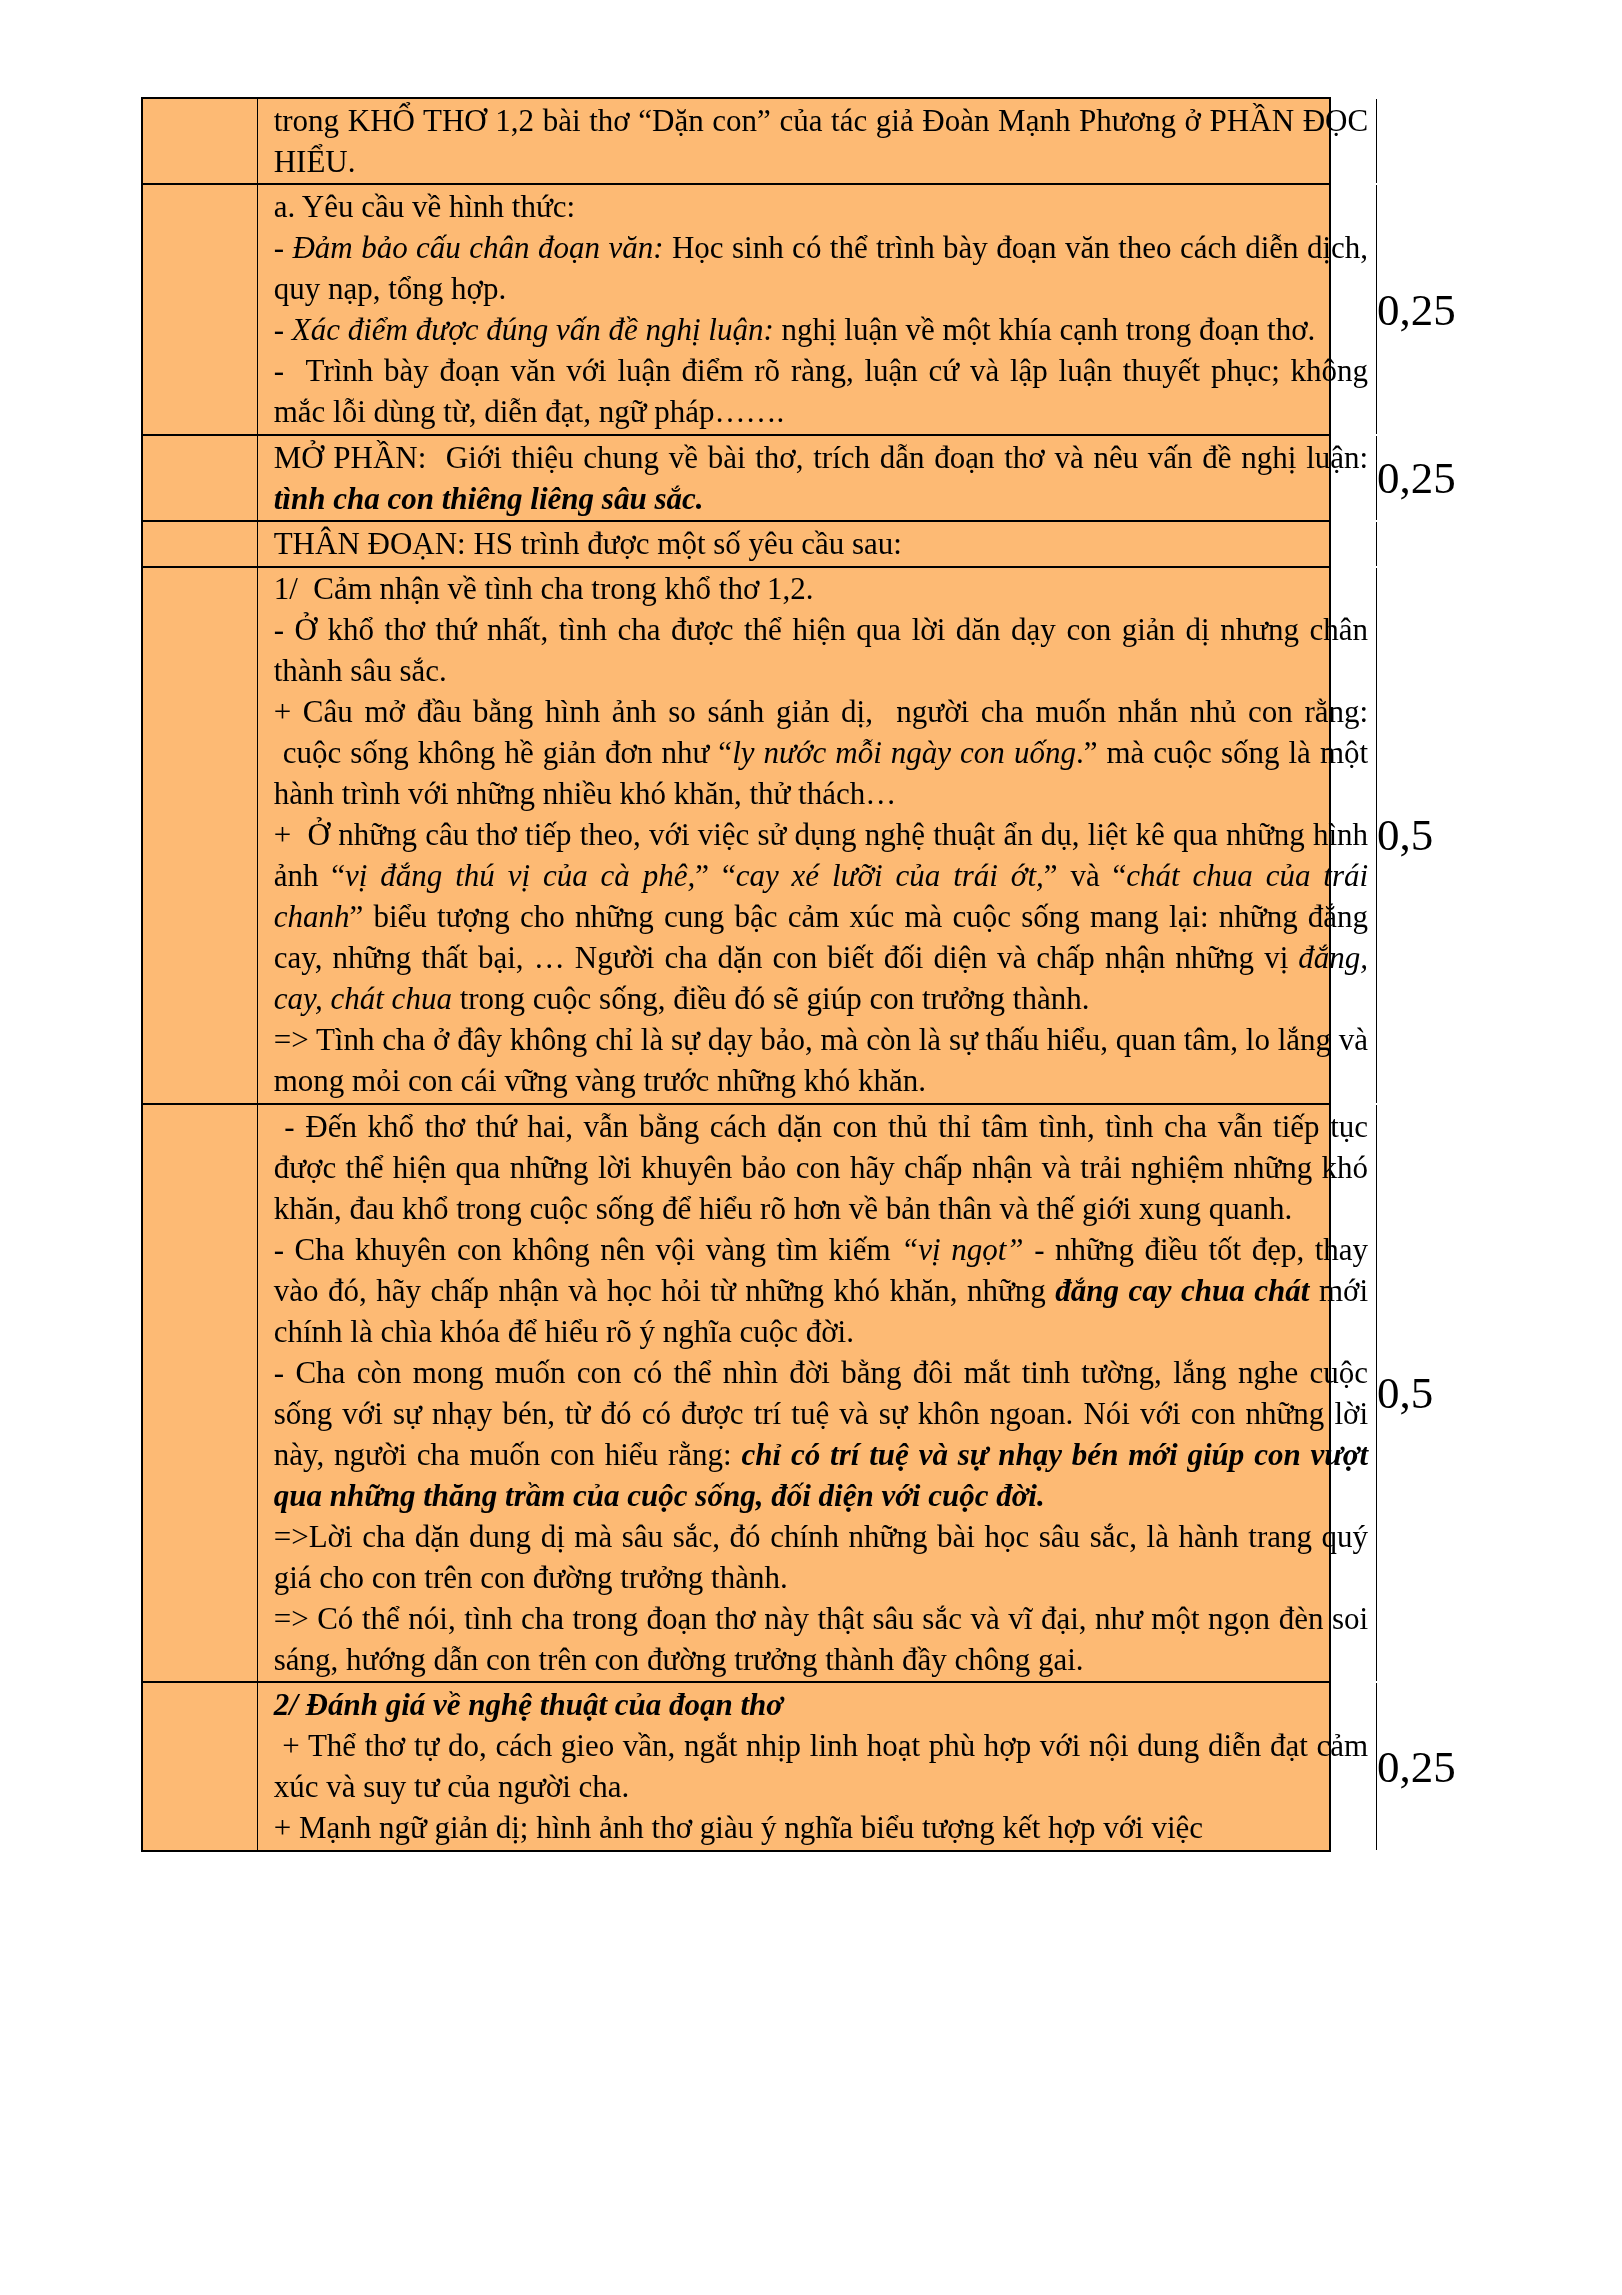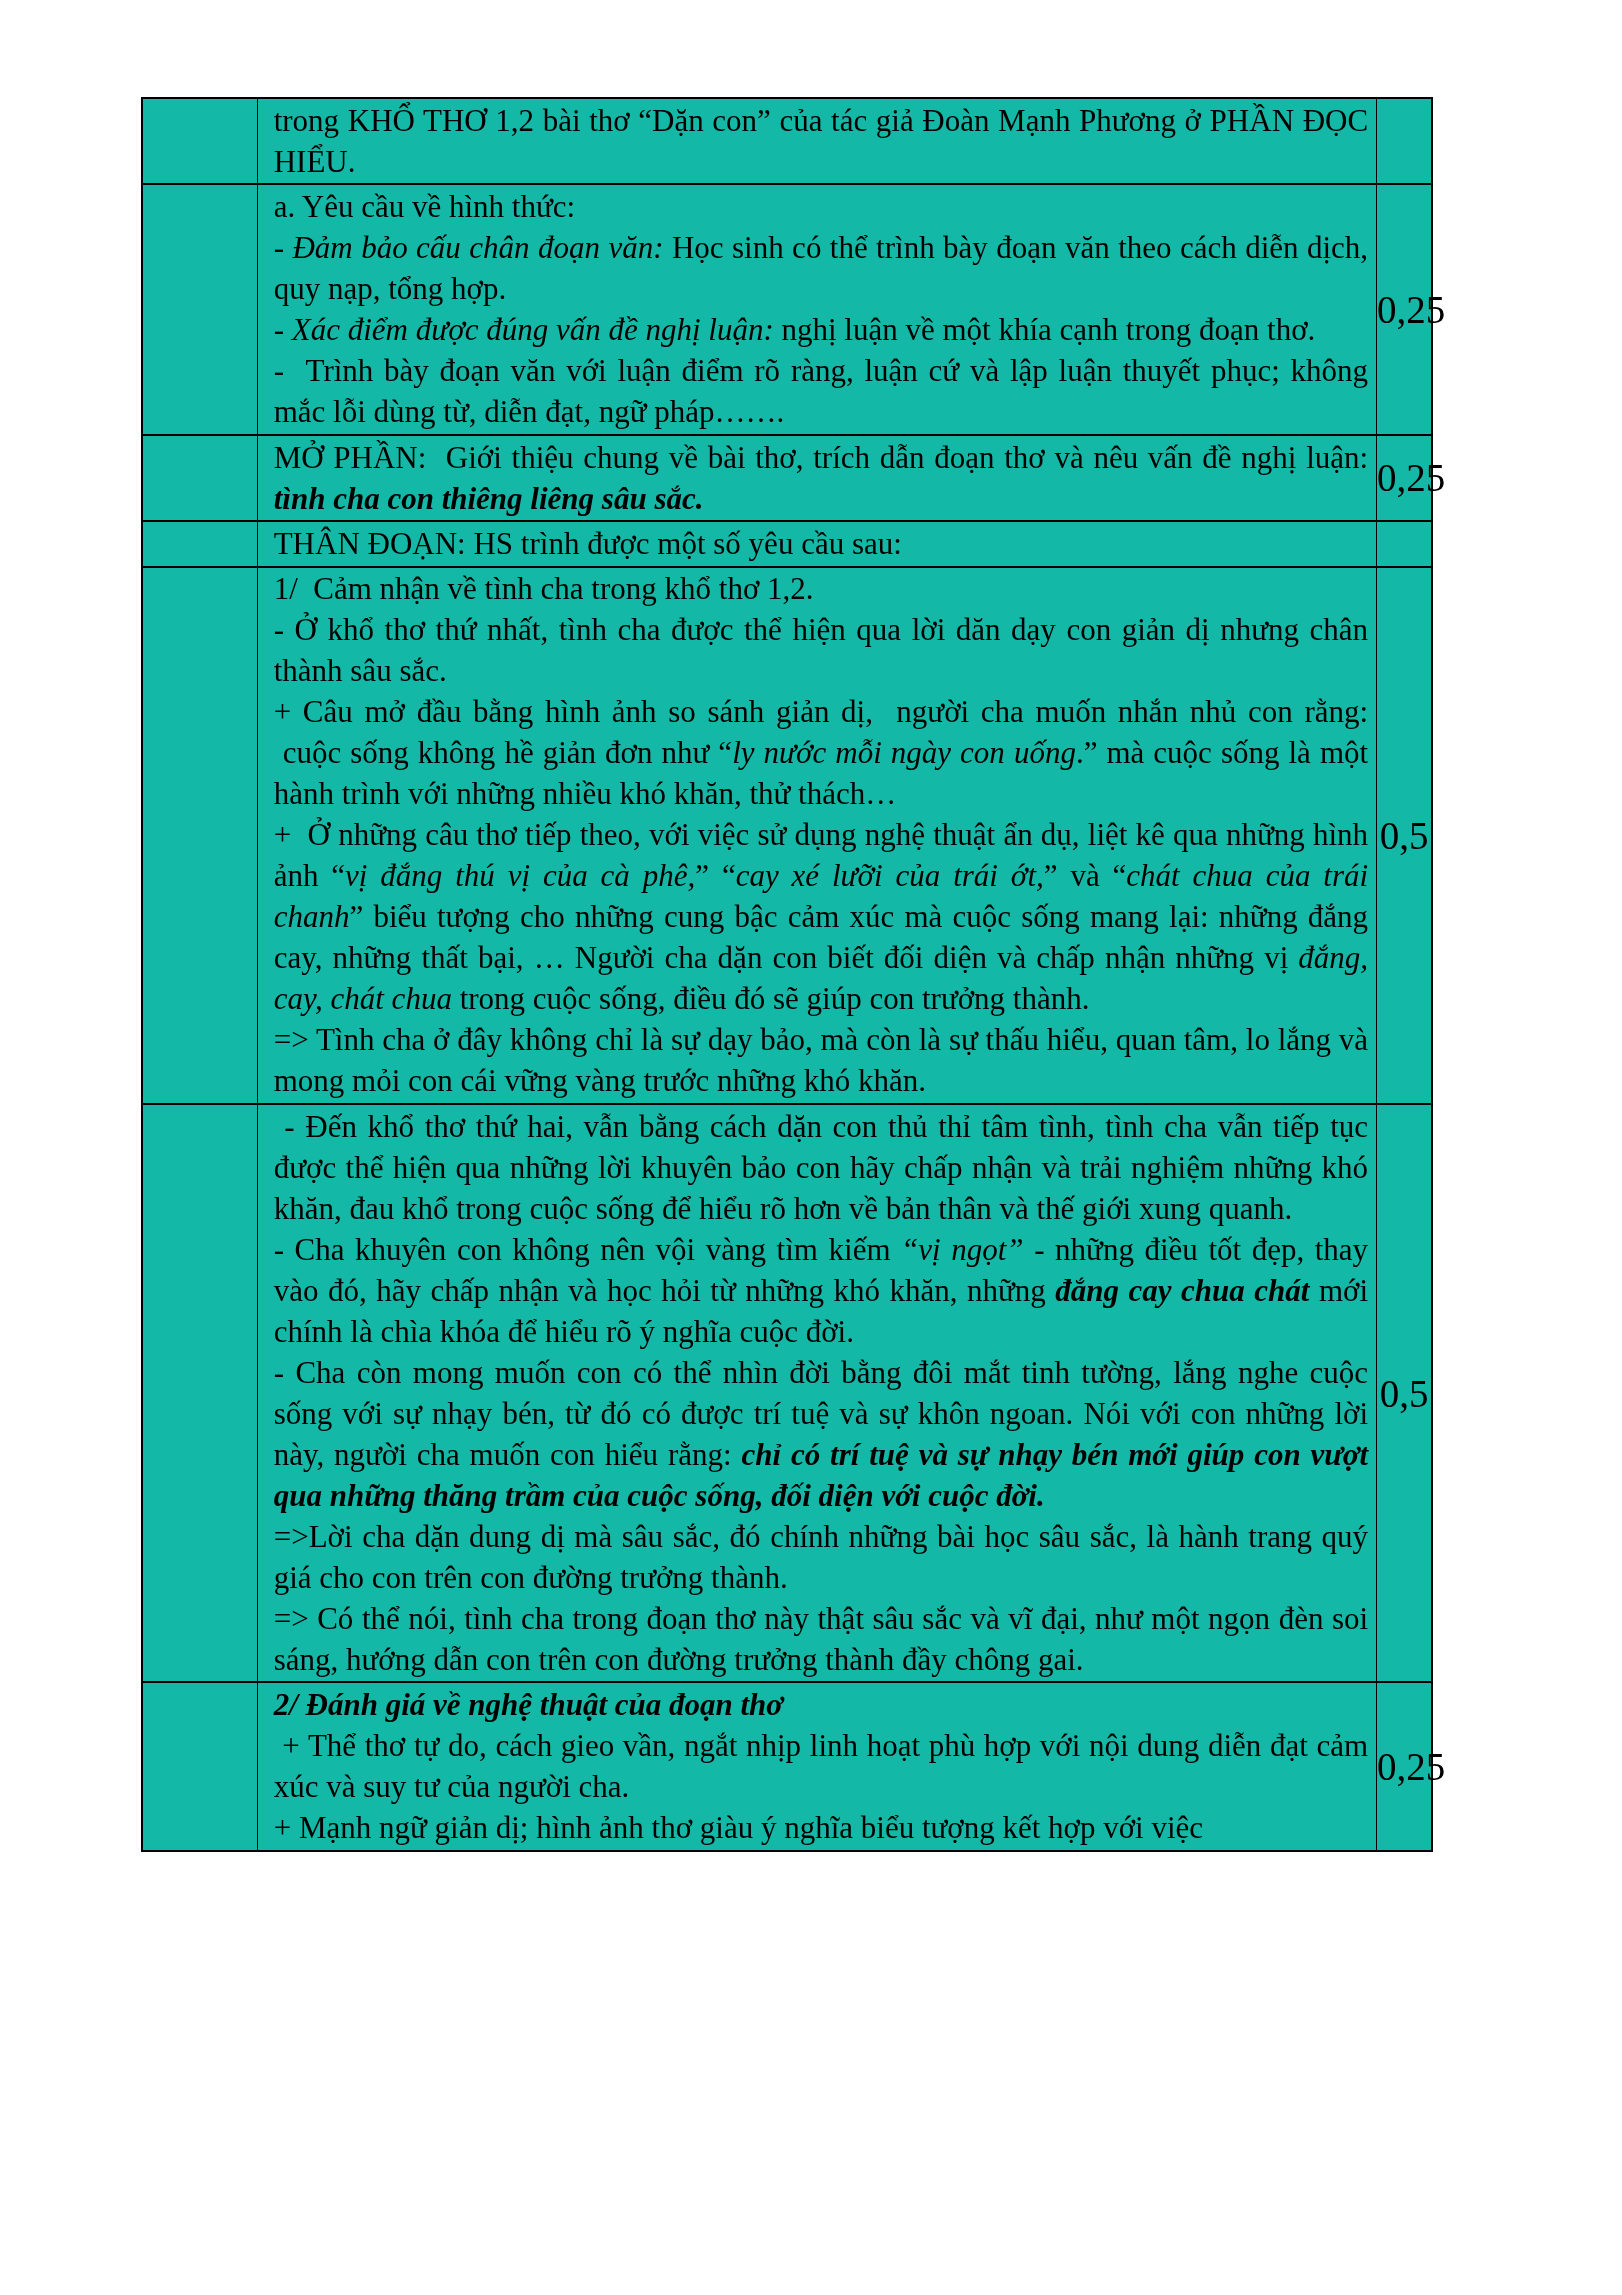--- a/index.html
+++ b/index.html
@@ -7,43 +7,43 @@
     width: 1623px; height: 2295px;
     background: #ffffff;
     position: relative;
     overflow: hidden;
     font-family: "Liberation Serif", serif;
     color: #000000;
   }
   .doc-table {
     position: absolute;
     left: 141px; top: 97px;
-    width: 1292px;
+    width: 1190px;
     box-sizing: border-box;
     border: 2.4px solid #000;
-    background: #14b8a6;
+    background: #fdba74;
   }
   .row { display: flex; border-bottom: 2.4px solid #000; }
   .row:last-child { border-bottom: none; }
   .cell { box-sizing: border-box; }
   .col-left {
     flex: none; width: 115px;
     border-right: 1.6px solid #000;
   }
   .col-content {
     flex: none; width: 1119px;
     border-right: 1.6px solid #000;
     padding: 0.8px 7.9px 1.6px 15.7px;
     font-size: 31px;
     line-height: 41px;
   }
   .col-points {
     flex: 1;
     display: flex; align-items: center; justify-content: center;
-    font-size: 39px;
+    font-size: 45px;
   }
   .para { text-align: justify; margin: 0; }
   .run-n { font-weight: normal; font-style: normal; }
   .run-b { font-weight: normal; font-style: normal; }
   .run-i { font-weight: normal; font-style: italic; }
   .run-bi { font-weight: bold; font-style: italic; }
 </style>
 </head>
 <body>
 

